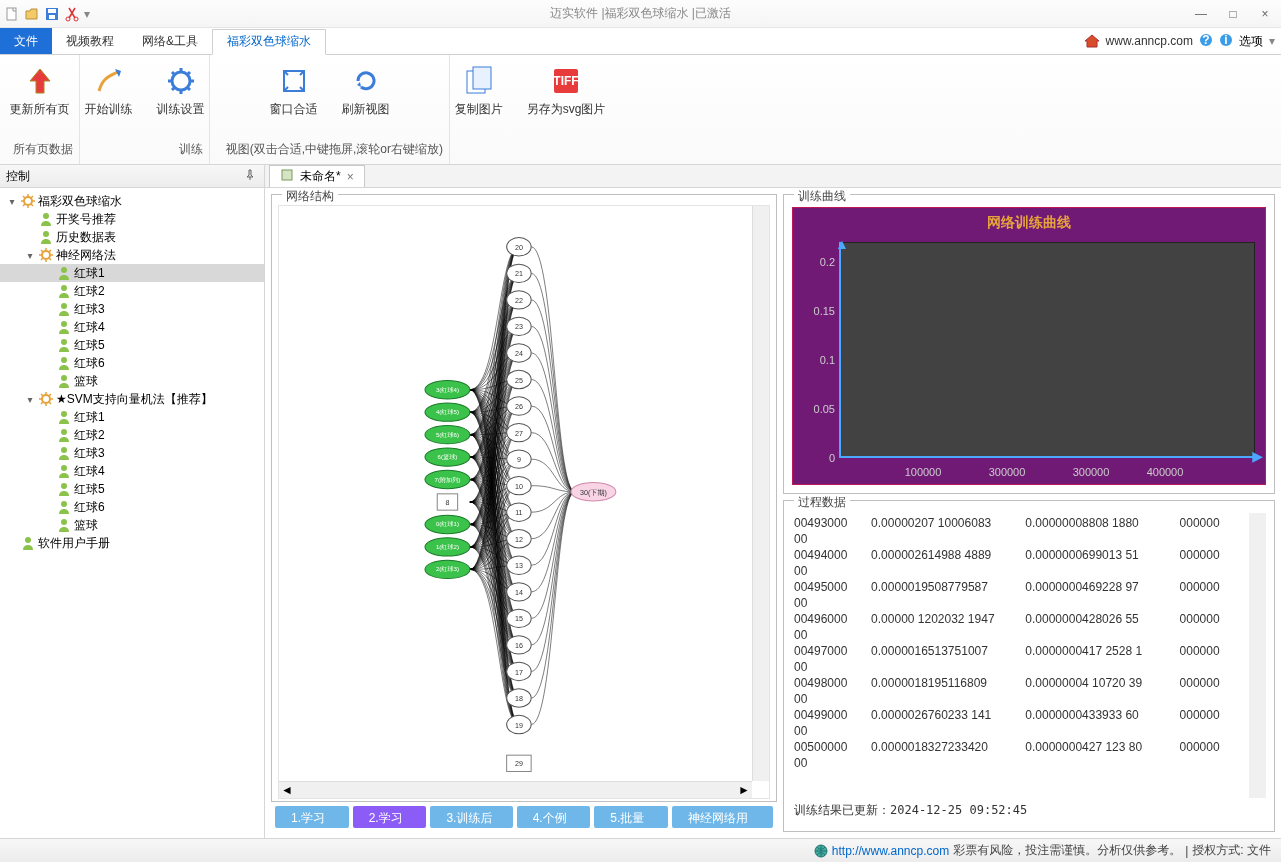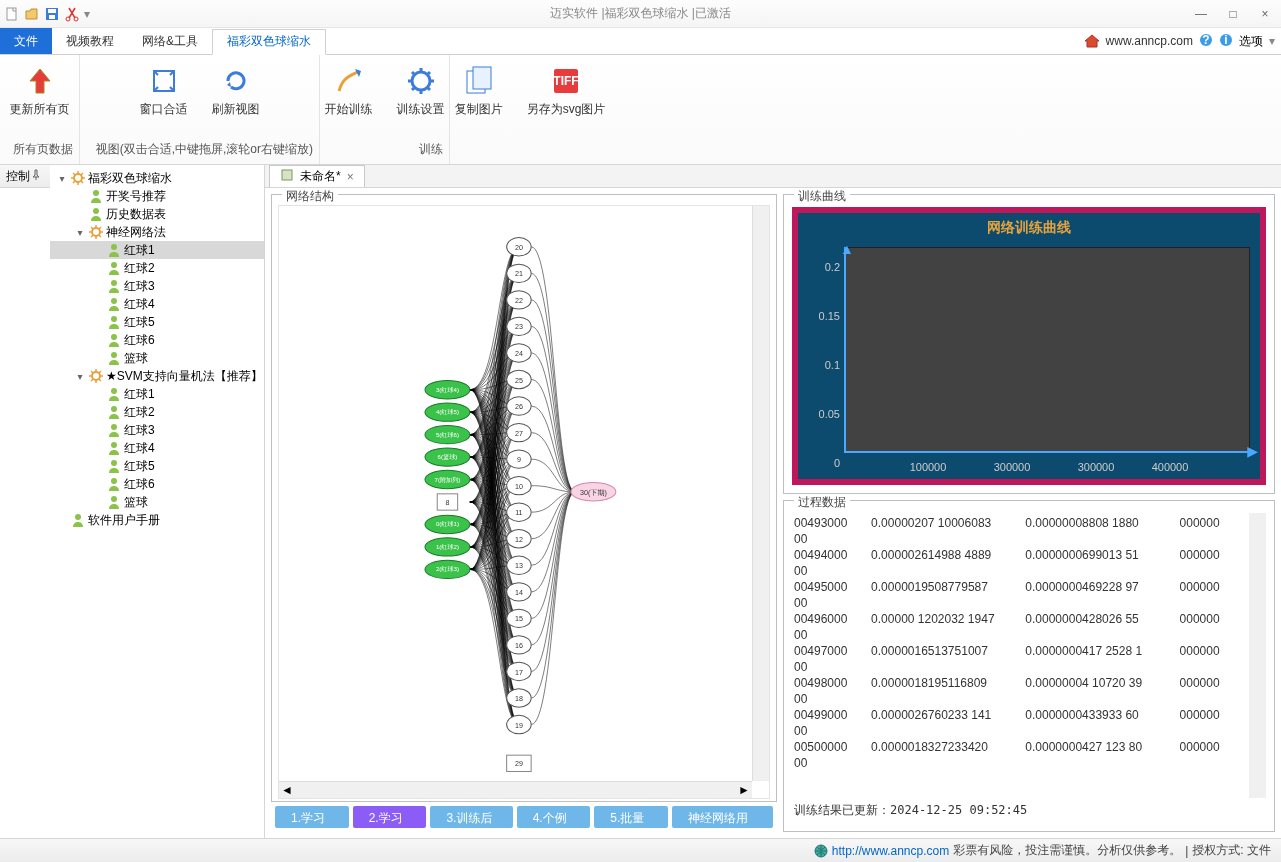--- a/index.html
+++ b/index.html
@@ -17,21 +17,21 @@
 .menubar-right{position:absolute;right:6px;display:flex;align-items:center;gap:6px}
 .link-url{color:#333}
 .ribbon{height:110px;background:linear-gradient(#fff,#fafafa);border-bottom:1px solid #d6d6d6;display:flex}
 .ribbon-group{display:flex;flex-direction:column;border-right:1px solid #e4e4e4;padding:4px 6px}
 .ribbon-icons{flex:1;display:flex;gap:16px;justify-content:center;align-items:flex-start;padding-top:4px}
 .ribbon-btn{display:flex;flex-direction:column;align-items:center;gap:4px;cursor:pointer;padding:2px 4px}
 .ribbon-btn-icon{width:32px;height:32px;display:flex;align-items:center;justify-content:center}
 .ribbon-btn-label{color:#333;white-space:nowrap}
 .ribbon-group-label{text-align:right;color:#555;padding:2px 0}
 .main{flex:1;display:flex}
-.sidebar{width:265px;border-right:1px solid #d6d6d6;display:flex;}
+.sidebar{width:265px;border-right:1px solid #d6d6d6;display:flex;flex-direction:column}
 .sidebar-header{height:23px;background:linear-gradient(#f7f7f7,#ececec);border-bottom:1px solid #d6d6d6;display:flex;align-items:center;padding:0 6px;justify-content:space-between}
 .pin-icon{width:14px;height:14px}
 .tree{flex:1;overflow:auto;padding:4px 0}
 .tree-node{display:flex;align-items:center;height:18px;cursor:pointer;white-space:nowrap}
 .tree-indent0{padding-left:6px}.tree-indent1{padding-left:24px}.tree-indent2{padding-left:42px}
 .tree-expander{width:12px;display:inline-flex;justify-content:center;color:#666;font-size:10px}
 .tree-icon{width:16px;height:16px;display:inline-flex;align-items:center;justify-content:center;margin:0 2px}
 .tree-node.selected{background:#d8d8d8}
 .content{flex:1;display:flex;flex-direction:column}
 .doc-tabs{height:23px;background:#f3f3f3;border-bottom:1px solid #d6d6d6;display:flex;padding-left:4px}
@@ -40,21 +40,21 @@
 .workspace{flex:1;display:flex;gap:6px;padding:6px;background:#fff}
 .panel{border:1px solid #bfbfbf;position:relative;background:#fff}
 .panel-title{position:absolute;top:-7px;left:10px;background:#fff;padding:0 4px;color:#444;font-size:12px}
 .left-col{flex:1;display:flex;flex-direction:column}
 .net-struct{flex:1;padding:10px 6px 2px;display:flex;flex-direction:column}
 .net-canvas{flex:1;background:#fff;border:1px solid #e4e4e4;position:relative;overflow:hidden}
 .net-scroll-v{position:absolute;right:0;top:0;bottom:17px;width:17px;background:#f0f0f0;border-left:1px solid #ddd}
 .net-scroll-h{position:absolute;left:0;right:17px;bottom:0;height:17px;background:#f0f0f0;border-top:1px solid #ddd;display:flex;align-items:center;justify-content:space-between;padding:0 2px}
 .right-col{width:492px;display:flex;flex-direction:column;gap:6px}
 .chart-panel{height:300px;padding:12px 8px 8px}
-.chart-inner{width:100%;height:100%;background:#0c4a6e;border:6px solid #be185d;position:relative}
+.chart-inner{width:100%;height:100%;background:#701a75;border:1px solid #be185d;position:relative}
 .chart-title{text-align:center;color:#e6a33c;font-size:14px;font-weight:bold;padding:6px 0}
 .chart-plot{position:absolute;left:46px;right:10px;top:34px;bottom:26px;background:#424242;border:1px solid #222}
 .chart-ylabel{position:absolute;left:6px;color:#ccc;font-size:11px;text-align:right;width:36px}
 .chart-xlabel{position:absolute;bottom:6px;color:#ccc;font-size:11px;transform:translateX(-50%)}
 .chart-axis-y{position:absolute;left:46px;top:34px;bottom:26px;width:2px;background:#4aa8ff}
 .chart-axis-x{position:absolute;left:46px;right:10px;bottom:26px;height:2px;background:#4aa8ff}
 .chart-arrow-y{position:absolute;left:42px;top:28px;color:#4aa8ff;font-size:14px}
 .chart-arrow-x{position:absolute;right:2px;bottom:20px;color:#4aa8ff;font-size:14px}
 .proc-panel{flex:1;padding:12px 8px 8px;display:flex;flex-direction:column}
 .proc-data{flex:1;overflow:auto;font-family:monospace;font-size:12px;color:#333;padding:2px;border-right:17px solid #f0f0f0;position:relative}
@@ -148,20 +148,43 @@
         <div class="ribbon-btn-icon">
             <svg width="32" height="32">
               <path d="M16 4l-10 12h6v12h8V16h6z" fill="#e83b3b" stroke="#a82"></path>
             </svg>
           </div>
         <div class="ribbon-btn-label">更新所有页</div>
       </div>
     </div>
     <div class="ribbon-group-label">所有页数据</div>
   </div>
+  <div class="ribbon-group" style="width:130px">
+    <div class="ribbon-icons">
+      <div class="ribbon-btn">
+        <div class="ribbon-btn-icon">
+            <svg width="32" height="32">
+              <path d="M6 26c4-14 10-14 20-20" stroke="#e8a23b" stroke-width="3" fill="none"></path>
+              <path d="M22 4l6 2-2 6" fill="#3b7dd8"></path>
+            </svg>
+          </div>
+        <div class="ribbon-btn-label">开始训练</div>
+      </div>
+      <div class="ribbon-btn">
+        <div class="ribbon-btn-icon">
+            <svg width="32" height="32">
+              <circle cx="16" cy="16" r="9" fill="none" stroke="#3b7dd8" stroke-width="3"></circle>
+              <path d="M16 3v4M16 25v4M3 16h4M25 16h4M7 7l3 3M22 22l3 3M25 7l-3 3M10 22l-3 3" stroke="#3b7dd8" stroke-width="3"></path>
+            </svg>
+          </div>
+        <div class="ribbon-btn-label">训练设置</div>
+      </div>
+    </div>
+    <div class="ribbon-group-label">训练</div>
+  </div>
   <div class="ribbon-group" style="width:240px">
     <div class="ribbon-icons">
       <div class="ribbon-btn">
         <div class="ribbon-btn-icon">
             <svg width="32" height="32">
               <rect x="6" y="6" width="20" height="20" fill="none" stroke="#3b7dd8" stroke-width="2"></rect>
               <path d="M10 10l-4-4M22 10l4-4M10 22l-4 4M22 22l4 4" stroke="#3b7dd8" stroke-width="2"></path>
             </svg>
           </div>
         <div class="ribbon-btn-label">窗口合适</div>
@@ -170,43 +193,20 @@
         <div class="ribbon-btn-icon">
             <svg width="32" height="32">
               <path d="M8 16a8 8 0 1 1 3 6" fill="none" stroke="#3b7dd8" stroke-width="3"></path>
               <path d="M7 20l4 2-1-5" fill="#3b7dd8"></path>
             </svg>
           </div>
         <div class="ribbon-btn-label">刷新视图</div>
       </div>
     </div>
     <div class="ribbon-group-label">视图(双击合适,中键拖屏,滚轮or右键缩放)</div>
-  </div>
-  <div class="ribbon-group" style="width:130px">
-    <div class="ribbon-icons">
-      <div class="ribbon-btn">
-        <div class="ribbon-btn-icon">
-            <svg width="32" height="32">
-              <path d="M6 26c4-14 10-14 20-20" stroke="#e8a23b" stroke-width="3" fill="none"></path>
-              <path d="M22 4l6 2-2 6" fill="#3b7dd8"></path>
-            </svg>
-          </div>
-        <div class="ribbon-btn-label">开始训练</div>
-      </div>
-      <div class="ribbon-btn">
-        <div class="ribbon-btn-icon">
-            <svg width="32" height="32">
-              <circle cx="16" cy="16" r="9" fill="none" stroke="#3b7dd8" stroke-width="3"></circle>
-              <path d="M16 3v4M16 25v4M3 16h4M25 16h4M7 7l3 3M22 22l3 3M25 7l-3 3M10 22l-3 3" stroke="#3b7dd8" stroke-width="3"></path>
-            </svg>
-          </div>
-        <div class="ribbon-btn-label">训练设置</div>
-      </div>
-    </div>
-    <div class="ribbon-group-label">训练</div>
   </div>
   <div class="ribbon-group" style="width:160px;border-right:none">
     <div class="ribbon-icons">
       <div class="ribbon-btn">
         <div class="ribbon-btn-icon">
             <svg width="32" height="32">
               <rect x="4" y="6" width="18" height="22" fill="#fff" stroke="#3b7dd8"></rect>
               <rect x="10" y="2" width="18" height="22" fill="#e8f2ff" stroke="#3b7dd8"></rect>
             </svg>
           </div>

